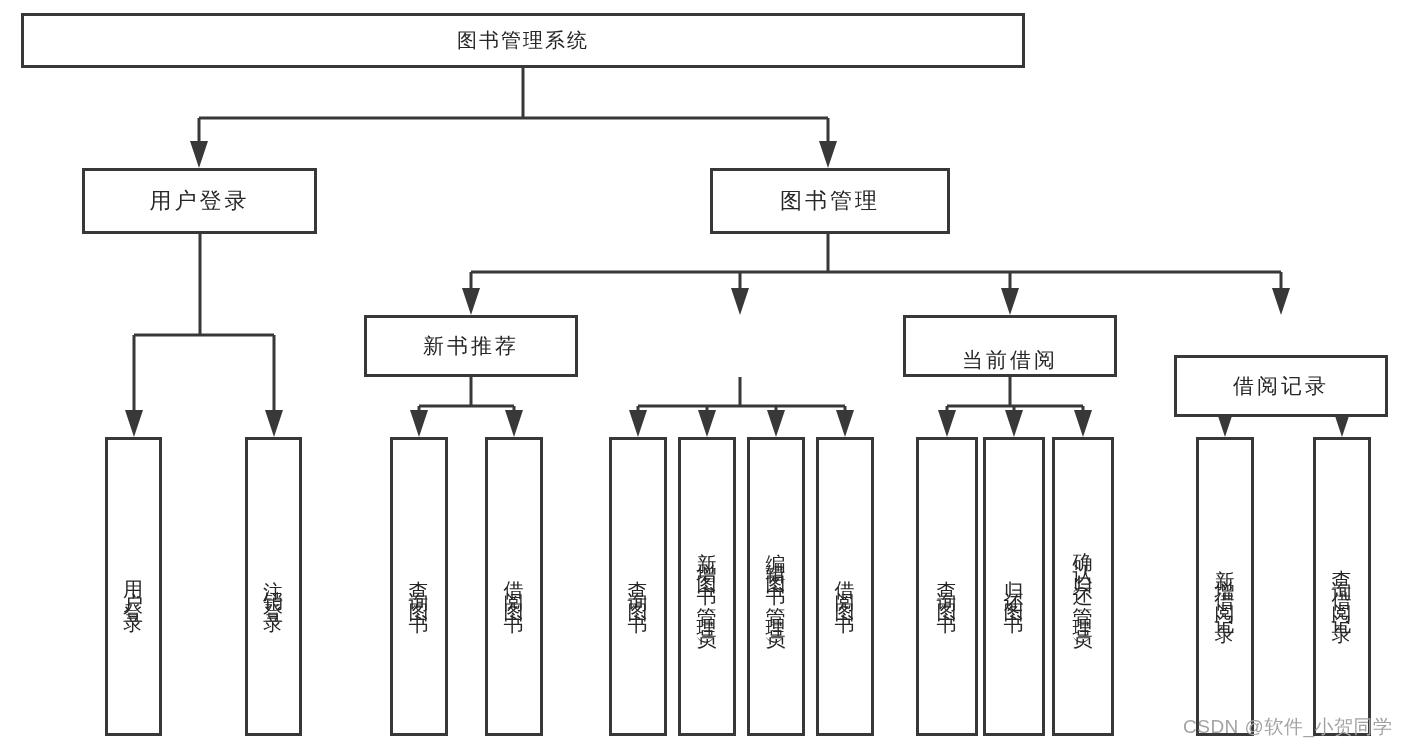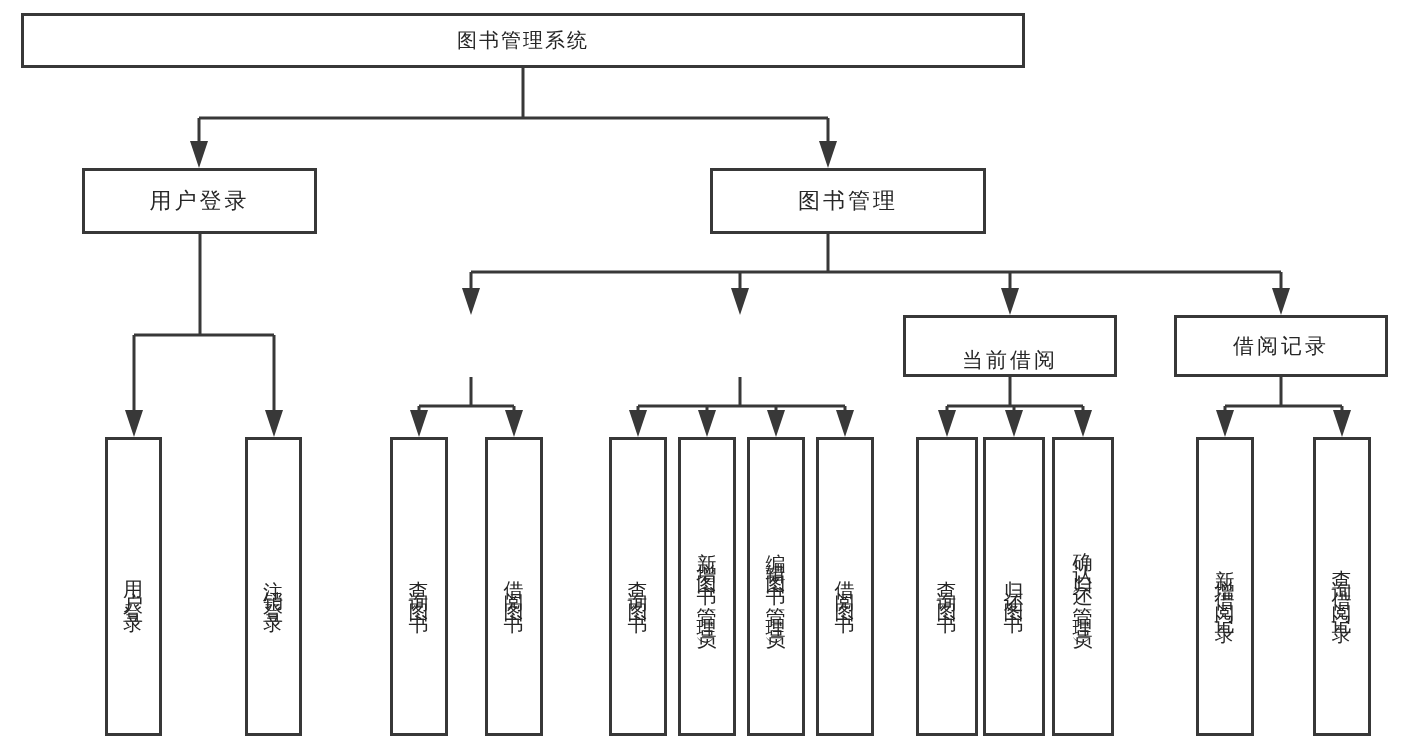--- a/index.html
+++ b/index.html
@@ -88,28 +88,31 @@
     </g>
   </svg>
 
   <div class="box root-box">
     <span>图书管理系统</span>
   </div>
 
   <div class="box l2-box" style="left:82px;width:235px;">
     <span>用户登录</span>
   </div>
-  <div class="box l2-box" style="left:710px;width:276px;">
+  <div class="box l2-box" style="left:710px;width:240px;">
     <span>图书管理</span>
   </div>
 
+  <div class="box l3-box" style="left:364px;">
+    <span>新书推荐</span>
+  </div>
   <div class="box l3-box" style="left:903px;align-items:flex-end;">
     <span>当前借阅</span>
   </div>
-  <div class="box l3-box" style="left:1174px;">
+  <div class="box l3-box" style="left:1174px;margin-top:40px;">
     <span>借阅记录</span>
   </div>
 
   <div class="box leaf" style="left:105px;width:57px;">
     <span class="vtext">用户登录</span>
   </div>
   <div class="box leaf" style="left:245px;width:57px;">
     <span class="vtext">注销登录</span>
   </div>
 
@@ -143,14 +146,15 @@
     <span class="vtext">确认归还（管理员）</span>
   </div>
 
   <div class="box leaf" style="left:1196px;width:58px;">
     <span class="vtext">新增借阅记录</span>
   </div>
   <div class="box leaf" style="left:1313px;width:58px;">
     <span class="vtext">查询借阅记录</span>
   </div>
 
+  <div class="watermark">CSDN @软件_小贺同学</div>
 
 </div>
 
 </body></html>

